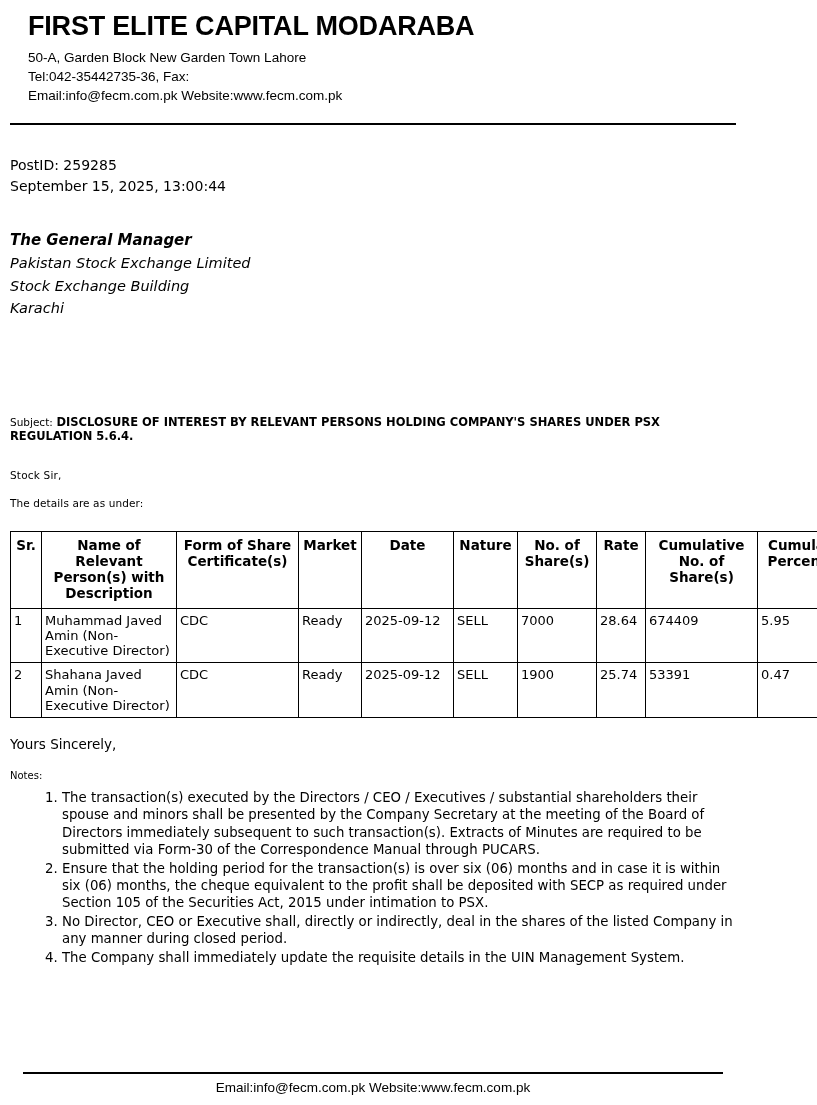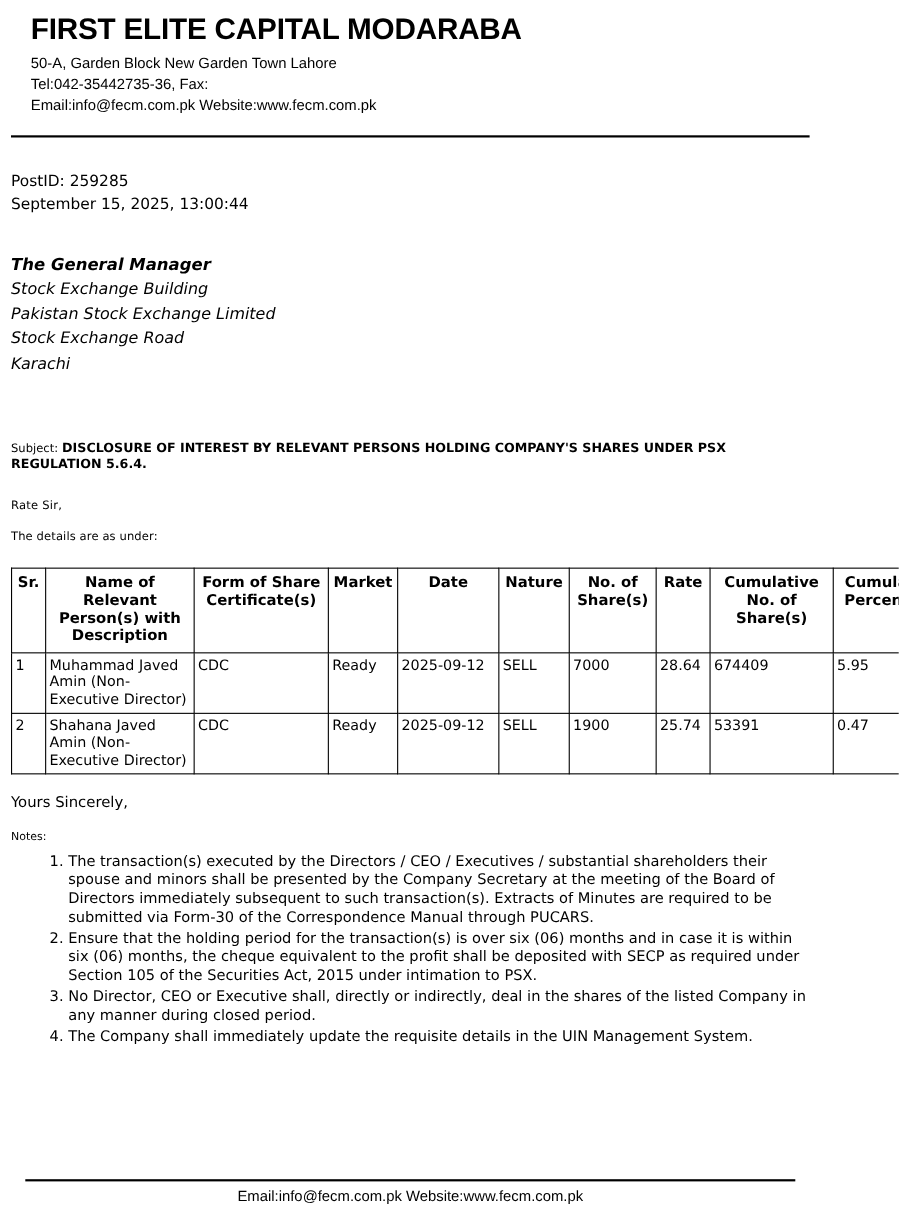--- a/index.html
+++ b/index.html
@@ -60,21 +60,21 @@
     line-height: 1.55;
     font-style: italic;
   }
   .addressee .gm {
     font-weight: bold;
     font-size: 15px;
   }
 
   
   .subject-block {
-    margin-top: 58px;
+    margin-top: 95px;
     font-size: 11.5px;
   }
   .subject-label {
     font-size: 10.5px;
   }
   .subject-text {
     font-weight: bold;
     font-size: 11.5px;
   }
   .salutation {
@@ -179,32 +179,31 @@
   </div>
   <div class="head-rule"></div>
 
   <div class="meta">
     <div>PostID: 259285</div>
     <div>September 15, 2025, 13:00:44</div>
   </div>
 
   <div class="addressee">
     <div class="gm">The General Manager</div>
+    <div>Pakistan Stock Exchange Limited</div>
     <div>Stock Exchange Building</div>
-    <div>Pakistan Stock Exchange Limited</div>
-    <div>Stock Exchange Road</div>
     <div>Karachi</div>
   </div>
 
   <div class="subject-block">
     <span class="subject-label">Subject:</span>
     <span class="subject-text">DISCLOSURE OF INTEREST BY RELEVANT PERSONS HOLDING COMPANY'S SHARES UNDER PSX REGULATION 5.6.4.</span>
   </div>
 
-  <div class="salutation">Rate Sir,</div>
+  <div class="salutation">Stock Sir,</div>
   <div class="details-line">The details are as under:</div>
 
   <table class="disclosure">
     <thead>
       <tr>
         <th class="col-sr">Sr.</th>
         <th class="col-name">Name of Relevant Person(s) with Description</th>
         <th class="col-form">Form of Share Certificate(s)</th>
         <th class="col-market">Market</th>
         <th class="col-date">Date</th>

